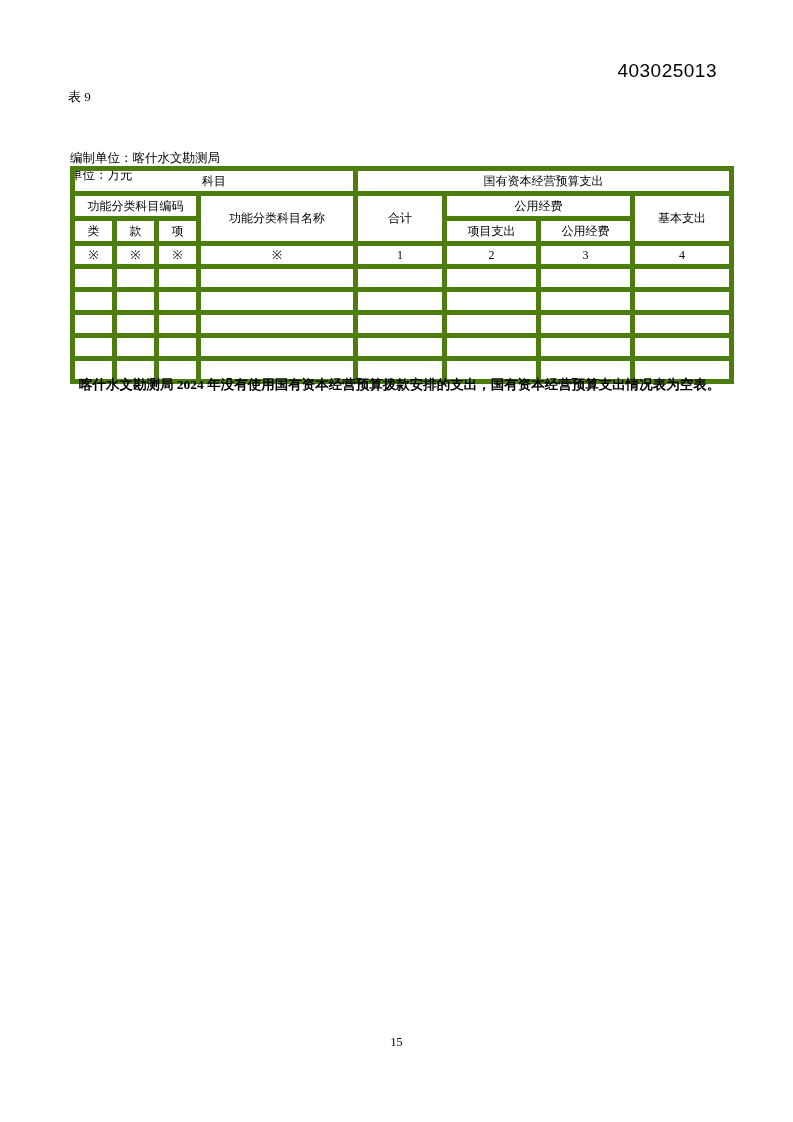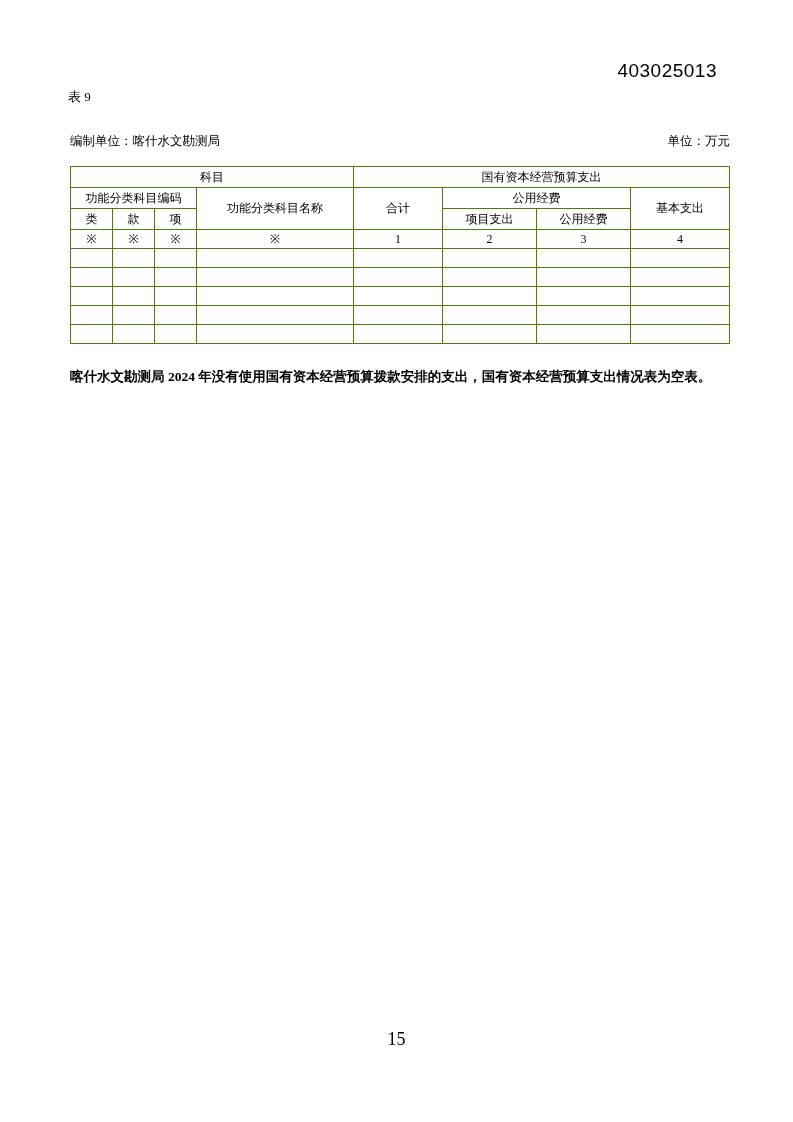--- a/index.html
+++ b/index.html
@@ -46,44 +46,45 @@
     left: 0;
     width: 793px;
     text-align: center;
     font-size: 19px;
     font-weight: bold;
     letter-spacing: 1px;
   }
   
   .meta-row {
     position: absolute;
-    top: 133px;
+    top: 150px;
     left: 70px;
     width: 660px;
     display: flex;
     justify-content: space-between;
     font-size: 12.5px;
+    flex-direction: column;
   }
   .meta-left, .meta-right {
     white-space: nowrap;
   }
   
   .table-wrap {
     position: absolute;
     top: 166px;
     left: 70px;
     width: 659px;
   }
   table.budget {
     border-collapse: collapse;
     width: 659px;
     table-layout: fixed;
   }
   table.budget td, table.budget th {
-    border: 1px solid #4d7c0f;
+    border: 5px solid #4d7c0f;
     text-align: center;
     vertical-align: middle;
     font-weight: normal;
     font-size: 12px;
     padding: 0;
     line-height: 1.2;
   }
   .h-row-1 td { height: 20px; font-size: 12.5px; }
   .h-row-2 td { height: 20px; font-size: 12.5px; }
   .h-row-3 td { height: 20px; font-size: 12.5px; }
@@ -96,30 +97,31 @@
     position: absolute;
     top: 366px;
     left: 70px;
     width: 659px;
     font-size: 13.5px;
     font-weight: bold;
     line-height: 1.65;
     text-indent: 0;
   }
   .note p {
-    margin: 0;
+    margin: 8px;
+    text-align: center;
   }
   
   .page-number {
     position: absolute;
     bottom: 72px;
     left: 0;
     width: 793px;
     text-align: center;
-    font-size: 18px;
+    font-size: 12px;
     font-family: "Liberation Serif", serif;
   }
 </style>
 </head>
 <body>
 
 <div class="page">
 
   <div class="doc-number">403025013</div>
 

